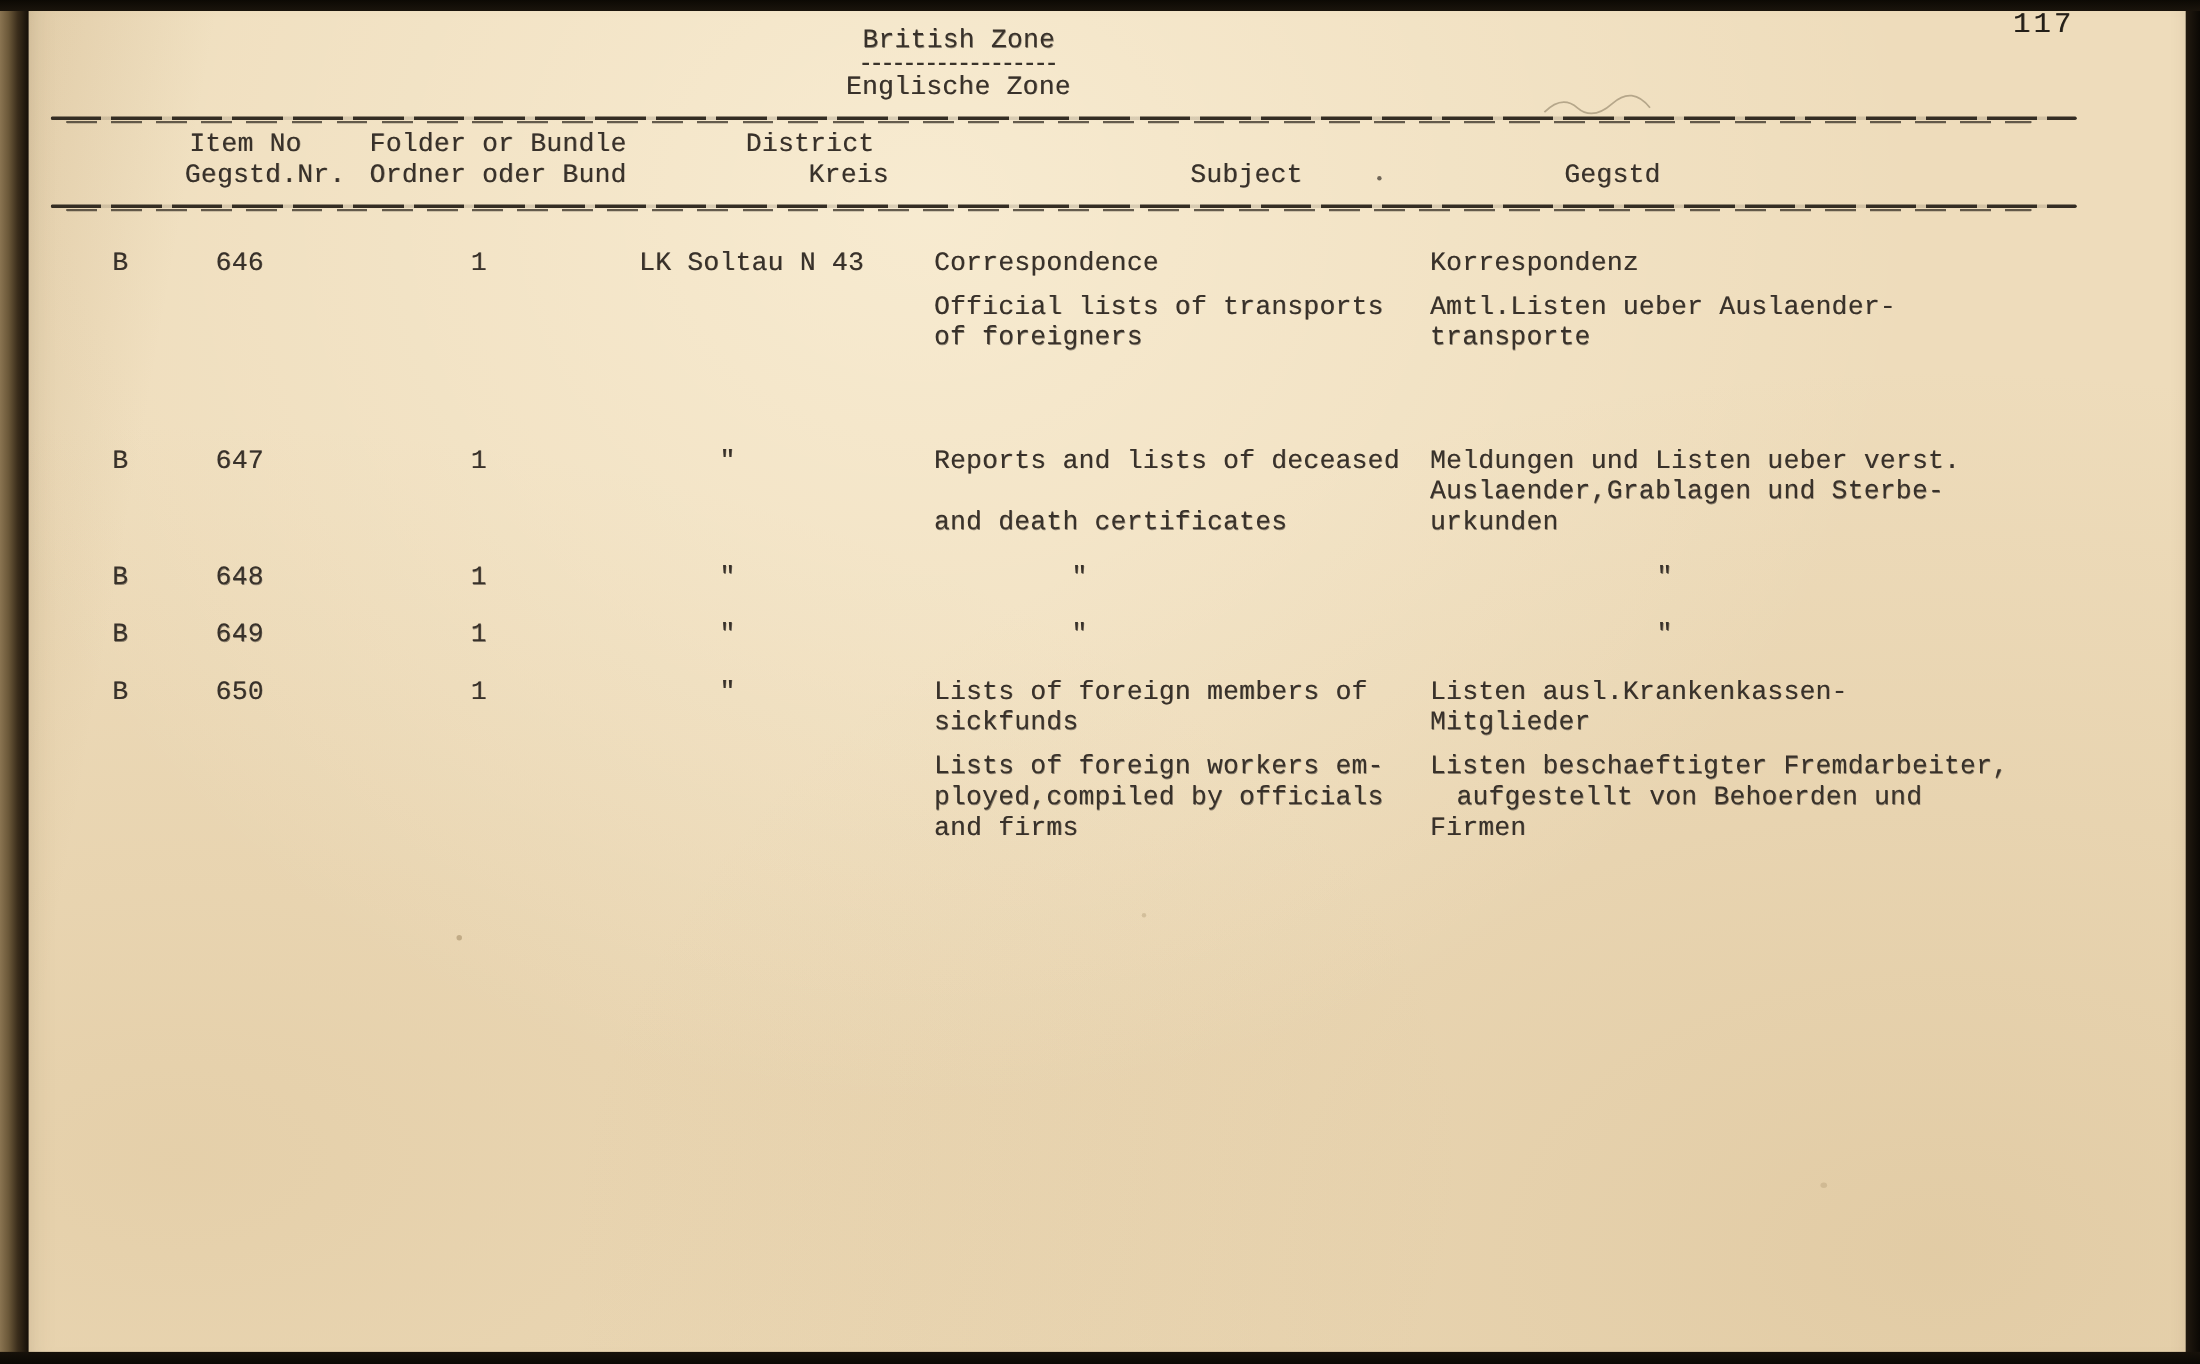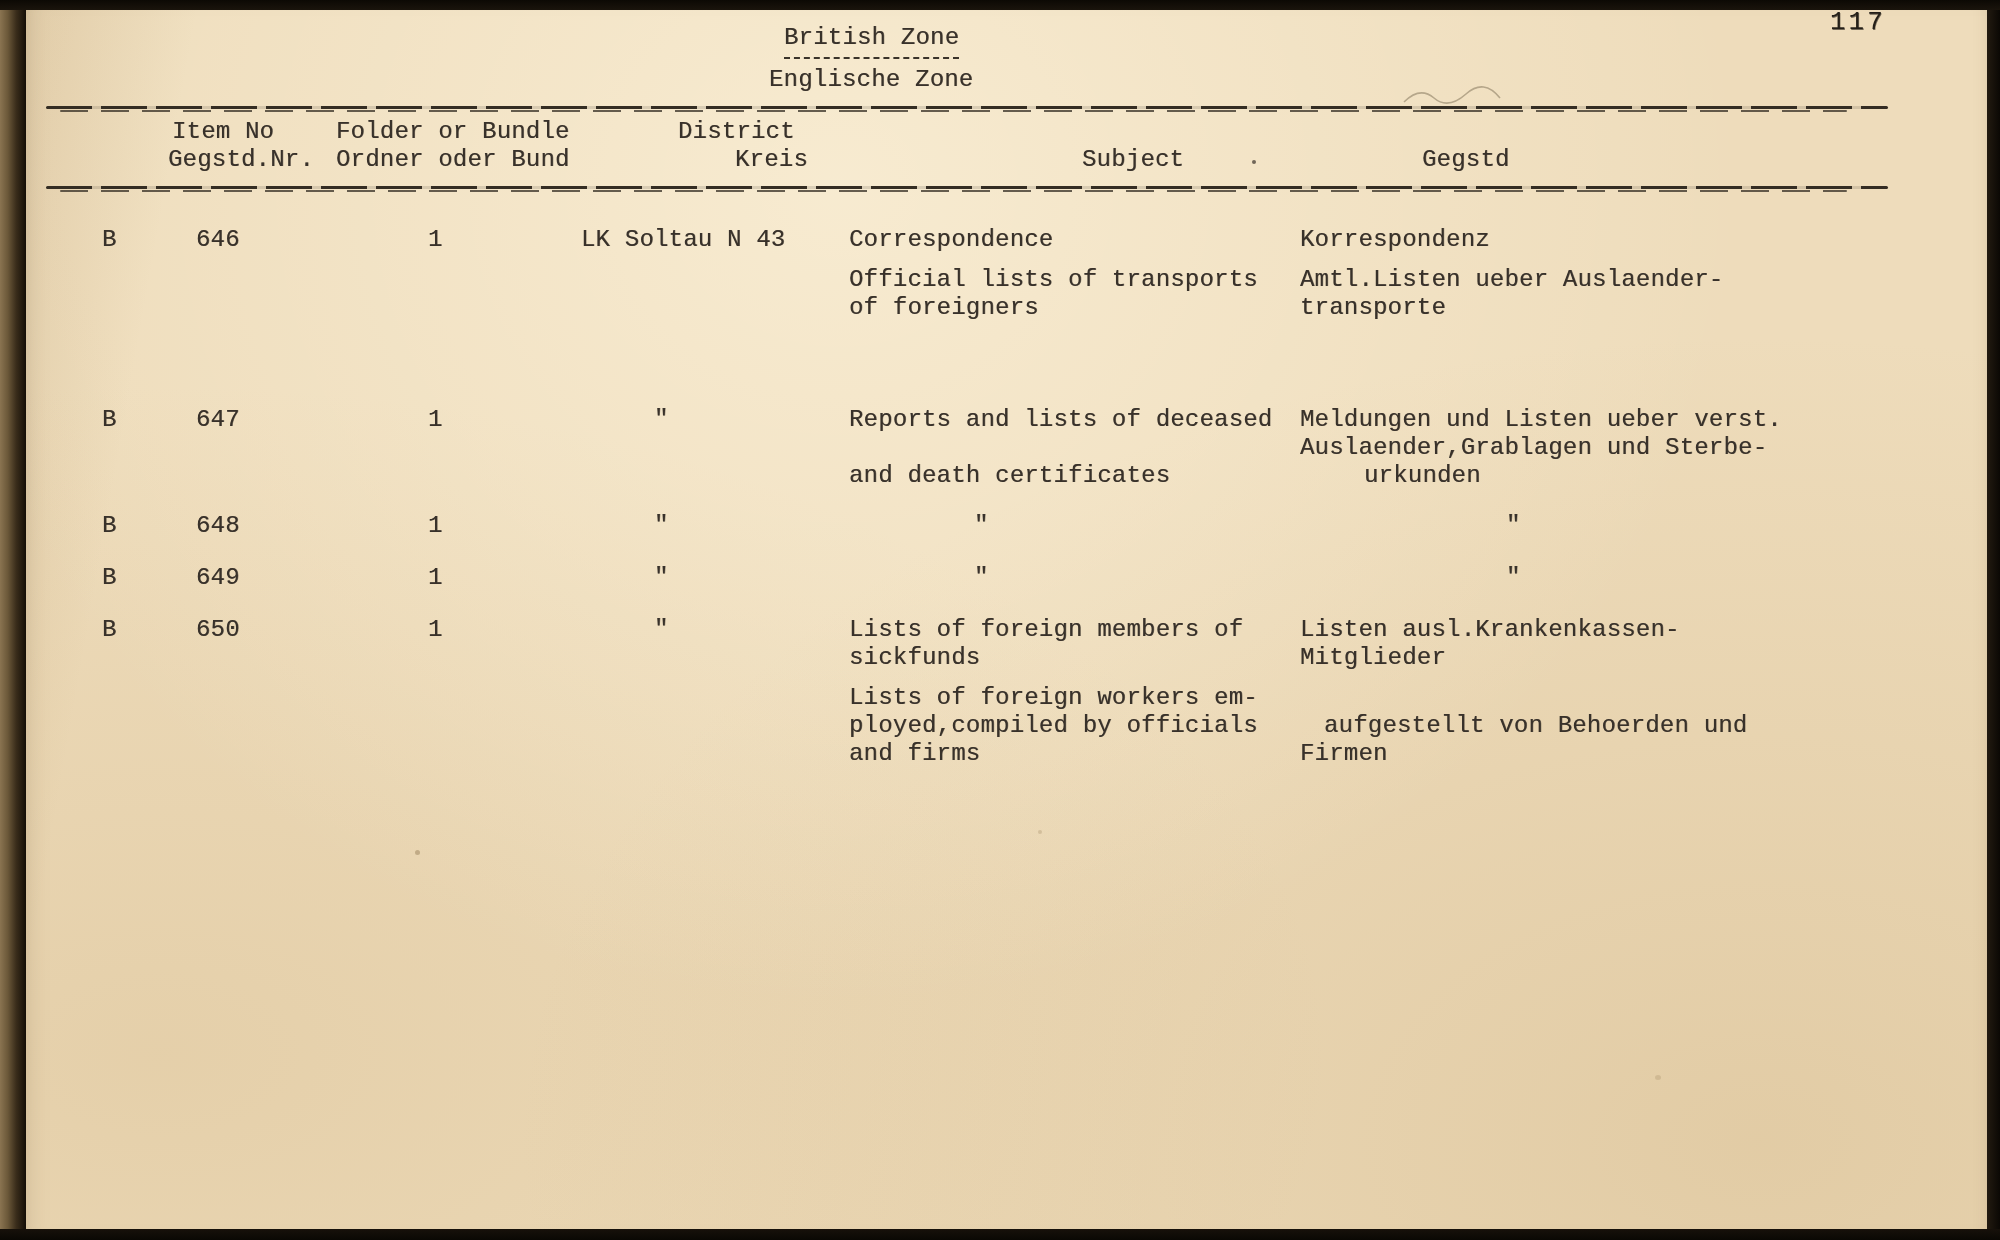--- a/index.html
+++ b/index.html
@@ -106,21 +106,21 @@
   <div class="t" style="left:1300px;top:294px;">transporte</div>
 
   <div class="t" style="left:102px;top:406px;">B</div>
   <div class="t" style="left:196px;top:406px;">647</div>
   <div class="t" style="left:428px;top:406px;">1</div>
   <div class="t" style="left:654px;top:406px;">"</div>
   <div class="t" style="left:849px;top:406px;">Reports and lists of deceased</div>
   <div class="t" style="left:1300px;top:406px;">Meldungen und Listen ueber verst.</div>
   <div class="t" style="left:1300px;top:434px;">Auslaender,Grablagen und Sterbe-</div>
   <div class="t" style="left:849px;top:462px;">and death certificates</div>
-  <div class="t" style="left:1364px;top:462px;">urkunden</div>
+  <div class="t" style="left:1300px;top:462px;">urkunden</div>
 
   <div class="t" style="left:102px;top:512px;">B</div>
   <div class="t" style="left:196px;top:512px;">648</div>
   <div class="t" style="left:428px;top:512px;">1</div>
   <div class="t" style="left:654px;top:512px;">"</div>
   <div class="t" style="left:974px;top:512px;">"</div>
   <div class="t" style="left:1506px;top:512px;">"</div>
 
   <div class="t" style="left:102px;top:564px;">B</div>
   <div class="t" style="left:196px;top:564px;text-align:right;">649</div>
@@ -131,20 +131,21 @@
 
   <div class="t" style="left:102px;top:616px;">B</div>
   <div class="t" style="left:196px;top:616px;">650</div>
   <div class="t" style="left:428px;top:616px;">1</div>
   <div class="t" style="left:654px;top:616px;">"</div>
   <div class="t" style="left:849px;top:616px;">Lists of foreign members of</div>
   <div class="t" style="left:1300px;top:616px;">Listen ausl.Krankenkassen-</div>
   <div class="t" style="left:849px;top:644px;">sickfunds</div>
   <div class="t" style="left:1300px;top:644px;">Mitglieder</div>
   <div class="t" style="left:849px;top:684px;">Lists of foreign workers em-</div>
+  <div class="t" style="left:1300px;top:684px;">Listen beschaeftigter Fremdarbeiter,</div>
   <div class="t" style="left:849px;top:712px;">ployed,compiled by officials</div>
   <div class="t" style="left:1324px;top:712px;">aufgestellt von Behoerden und</div>
   <div class="t" style="left:849px;top:740px;">and firms</div>
   <div class="t" style="left:1300px;top:740px;">Firmen</div>
 
   <div class="speck" style="left:415px;top:850px;width:5px;height:5px;"></div>
   <div class="speck" style="left:1655px;top:1075px;width:6px;height:5px;opacity:.5;"></div>
   <div class="speck" style="left:1038px;top:830px;width:4px;height:4px;opacity:.6;"></div>
 
 </div>

